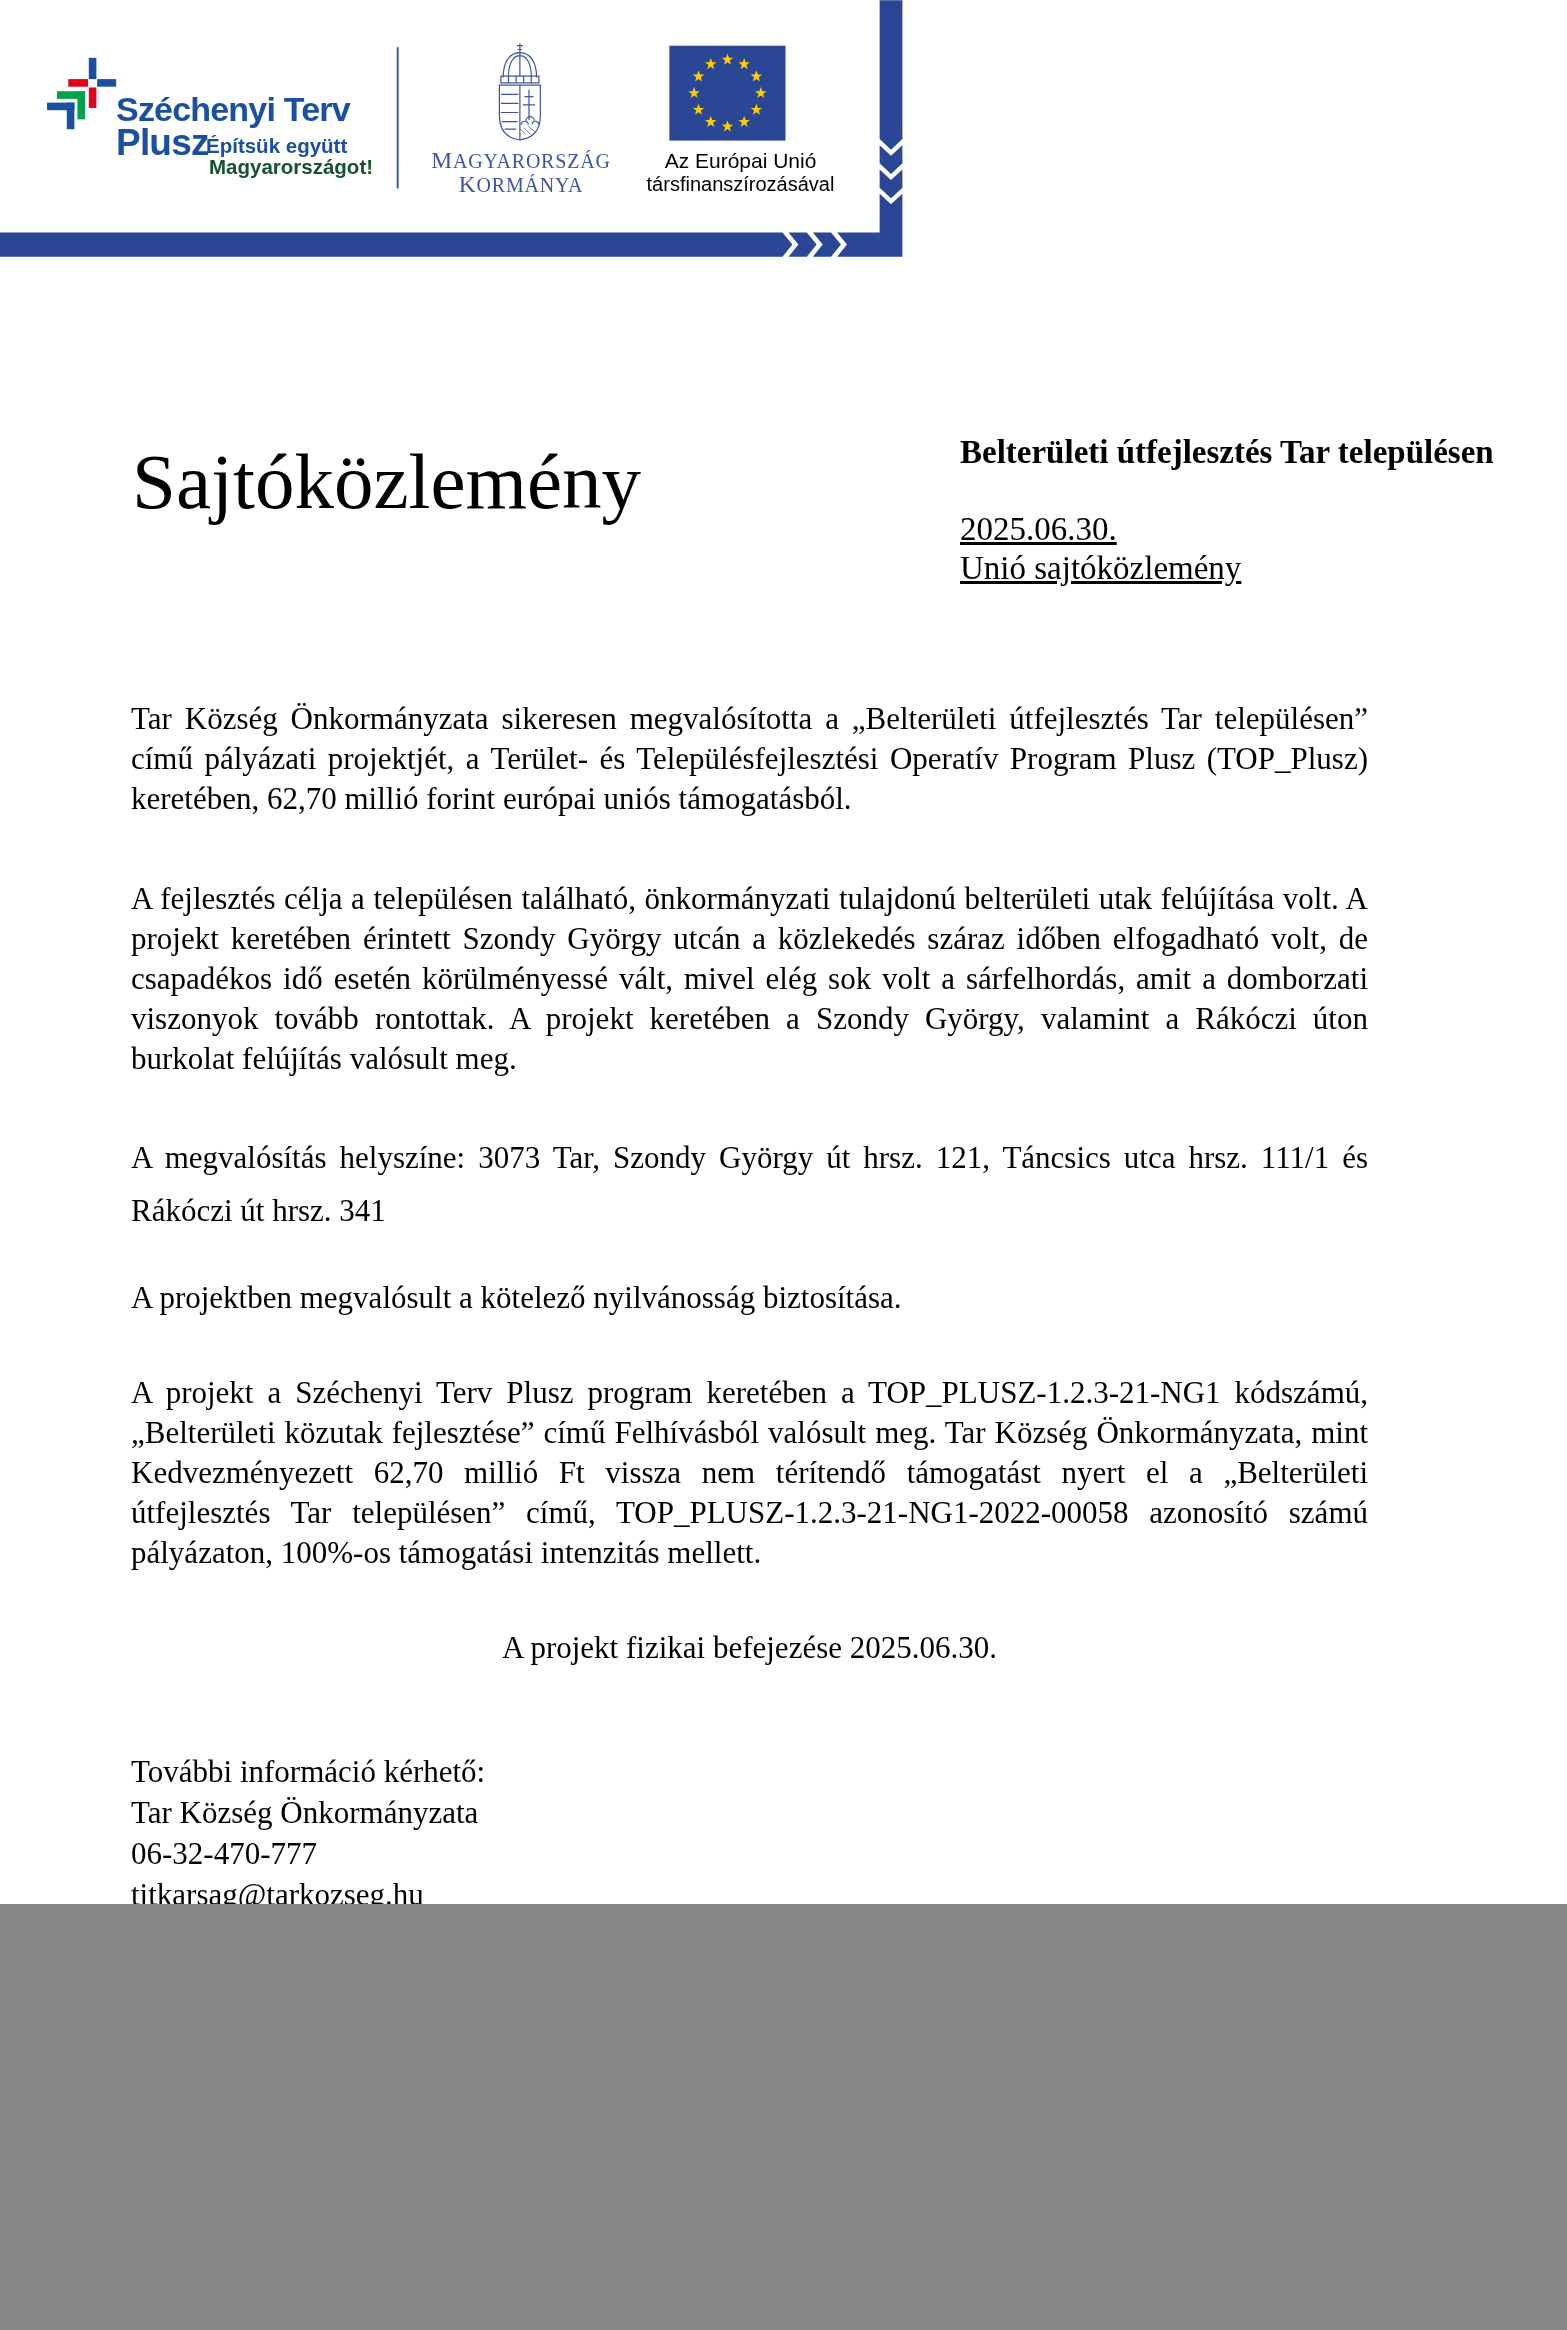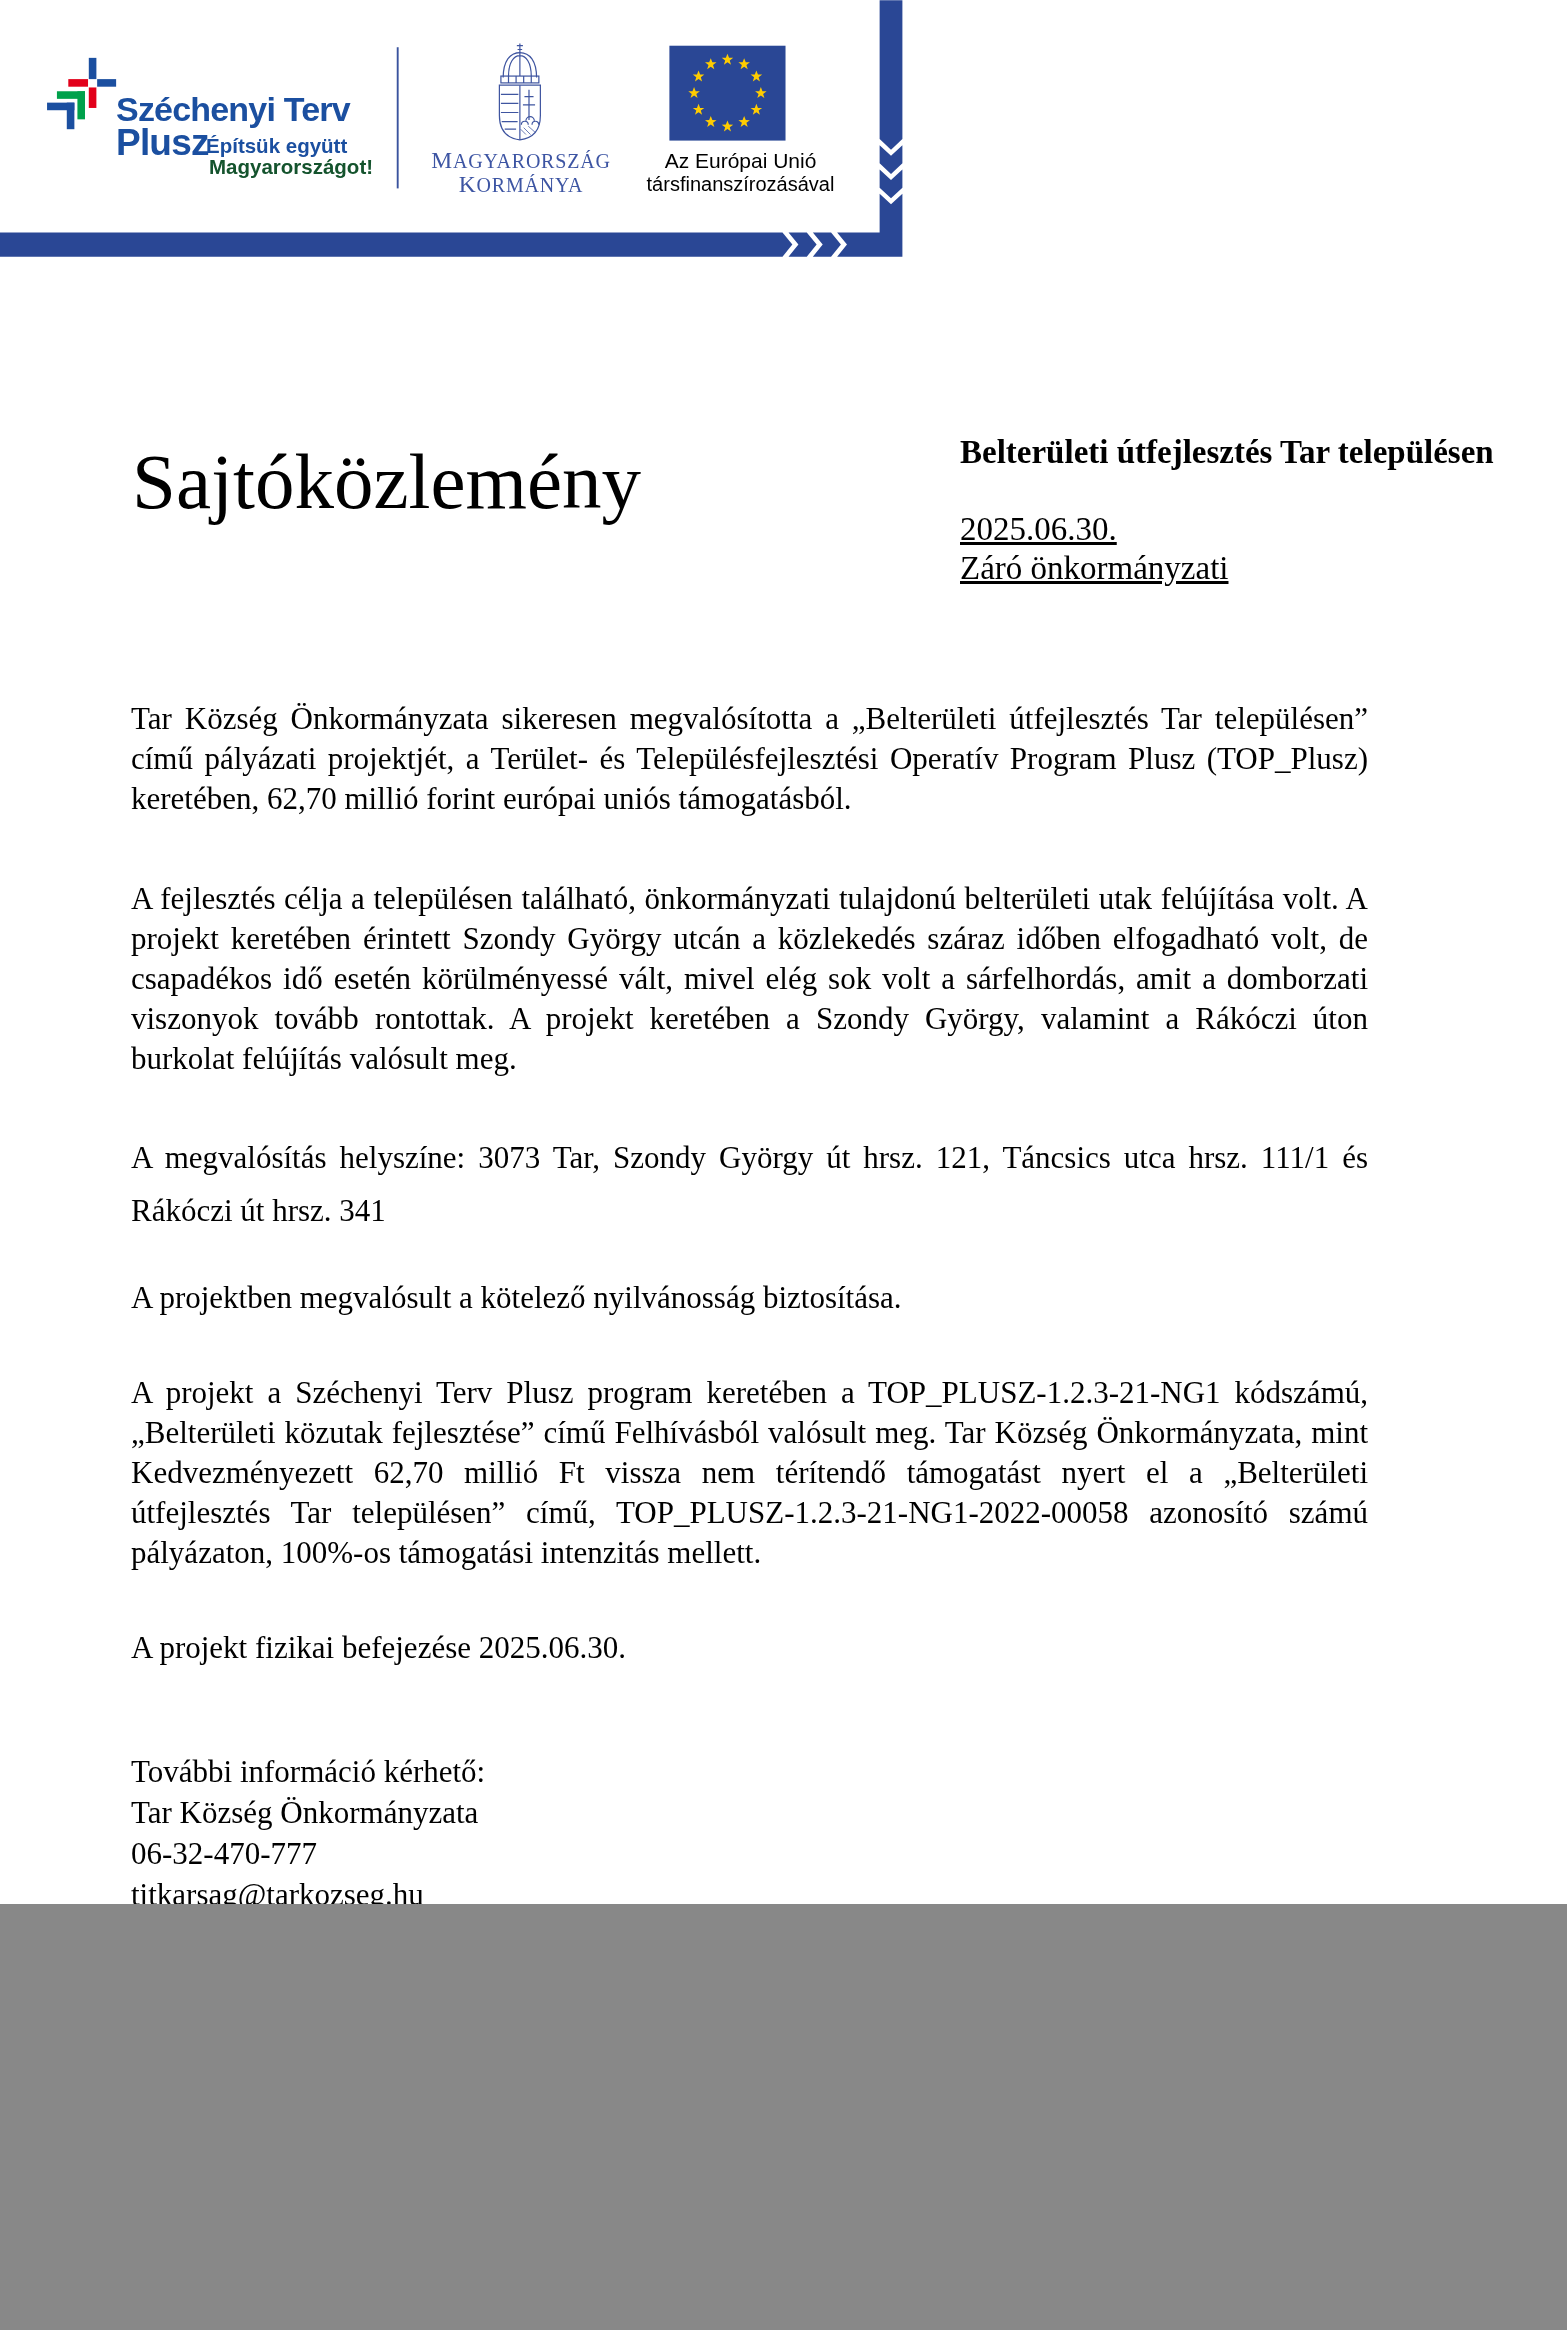--- a/index.html
+++ b/index.html
@@ -19,21 +19,21 @@
   .gov-l1{top:147px;} .gov-l2{top:171px;}
   .eu-line{left:641px;width:199px;text-align:center;font-family:"Liberation Sans",sans-serif;color:#000000;}
   .eu-l1{top:149px;font-size:21px;} .eu-l2{top:173px;font-size:20px;}
   
   .doc-title{position:absolute;left:132px;top:439px;font-size:79px;line-height:1.08;font-weight:400;margin:0;white-space:nowrap;}
   .proj-heading{position:absolute;left:960px;top:433px;width:603px;font-size:33px;line-height:39px;font-weight:bold;}
   .date-block{position:absolute;left:960px;top:510px;width:603px;font-size:33px;line-height:39px;text-decoration:underline;}
   
   .bp{position:absolute;left:131px;width:1237px;margin:0;font-size:31px;line-height:40px;text-align:justify;}
   .p0{top:699px;} .p1{top:879px;} .p2{top:1131px;line-height:53px;} .p3{top:1278px;}
-  .p4{top:1373px;} .p5{top:1628px;text-align:left;}
+  .p4{top:1373px;} .p5{top:1628px;text-align:center;}
   .contact{position:absolute;left:131px;top:1751px;font-size:31px;line-height:41px;}
   .page-number{position:absolute;left:106px;top:2237px;font-family:"Liberation Sans",sans-serif;font-size:22px;color:#a16207;}
 </style>
 </head>
 <body>
 
 <div class="page">
 
   <svg class="header-art" viewBox="0 0 2066 350" aria-hidden="true">
     <defs>
@@ -108,21 +108,21 @@
   <div class="hdr-text sz-tag2">Magyarországot!</div>
   <div class="hdr-text gov-line gov-l1">MAGYARORSZÁG</div>
   <div class="hdr-text gov-line gov-l2">KORMÁNYA</div>
   <div class="hdr-text eu-line eu-l1">Az Európai Unió</div>
   <div class="hdr-text eu-line eu-l2">társfinanszírozásával</div>
 
   <h1 class="doc-title">Sajtóközlemény</h1>
   <div class="proj-heading">Belterületi útfejlesztés Tar településen</div>
   <div class="date-block">
     <div>2025.06.30.</div>
-    <div>Záró önkormányzati</div>
+    <div>Unió sajtóközlemény</div>
   </div>
 
   <p class="bp p0">Tar Község Önkormányzata sikeresen megvalósította a „Belterületi útfejlesztés Tar településen” című pályázati projektjét, a Terület- és Településfejlesztési Operatív Program Plusz (TOP_Plusz) keretében, 62,70 millió forint európai uniós támogatásból.</p>
   <p class="bp p1">A fejlesztés célja a településen található, önkormányzati tulajdonú belterületi utak felújítása volt. A projekt keretében érintett Szondy György utcán a közlekedés száraz időben elfogadható volt, de csapadékos idő esetén körülményessé vált, mivel elég sok volt a sárfelhordás, amit a domborzati viszonyok tovább rontottak. A projekt keretében a Szondy György, valamint a Rákóczi úton burkolat felújítás valósult meg.</p>
   <p class="bp p2">A megvalósítás helyszíne: 3073 Tar, Szondy György út hrsz. 121, Táncsics utca hrsz. 111/1 és Rákóczi út hrsz. 341</p>
   <p class="bp p3">A projektben megvalósult a kötelező nyilvánosság biztosítása.</p>
   <p class="bp p4">A projekt a Széchenyi Terv Plusz program keretében a TOP_PLUSZ-1.2.3-21-NG1 kódszámú, „Belterületi közutak fejlesztése” című Felhívásból valósult meg. Tar Község Önkormányzata, mint Kedvezményezett 62,70 millió Ft vissza nem térítendő támogatást nyert el a „Belterületi útfejlesztés Tar településen” című, TOP_PLUSZ-1.2.3-21-NG1-2022-00058 azonosító számú pályázaton, 100%-os támogatási intenzitás mellett.</p>
   <p class="bp p5">A projekt fizikai befejezése 2025.06.30.</p>
 
   <div class="contact">

